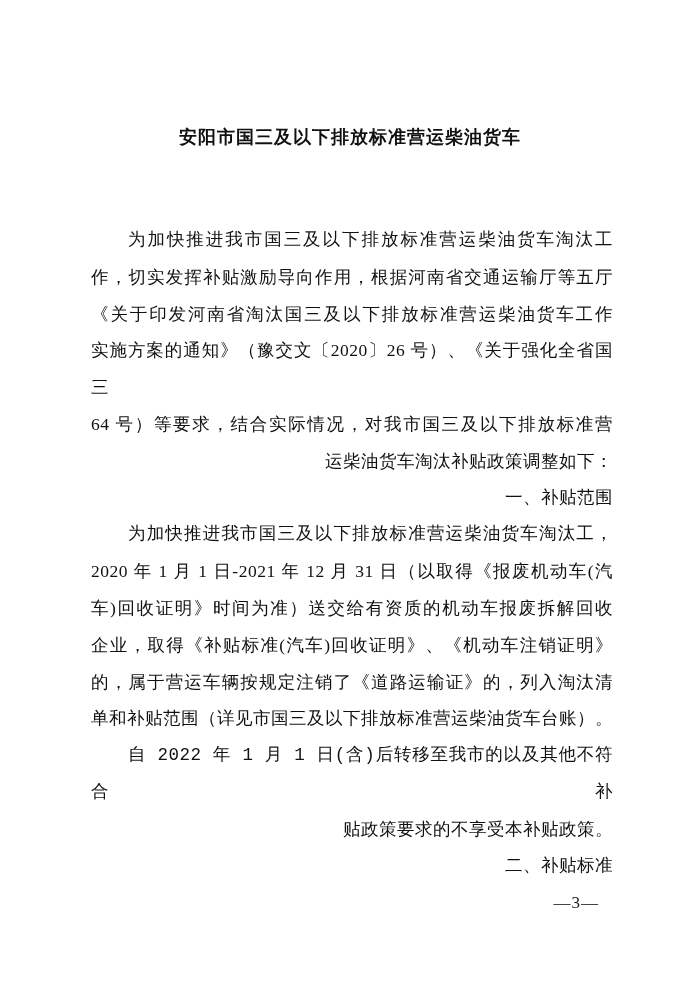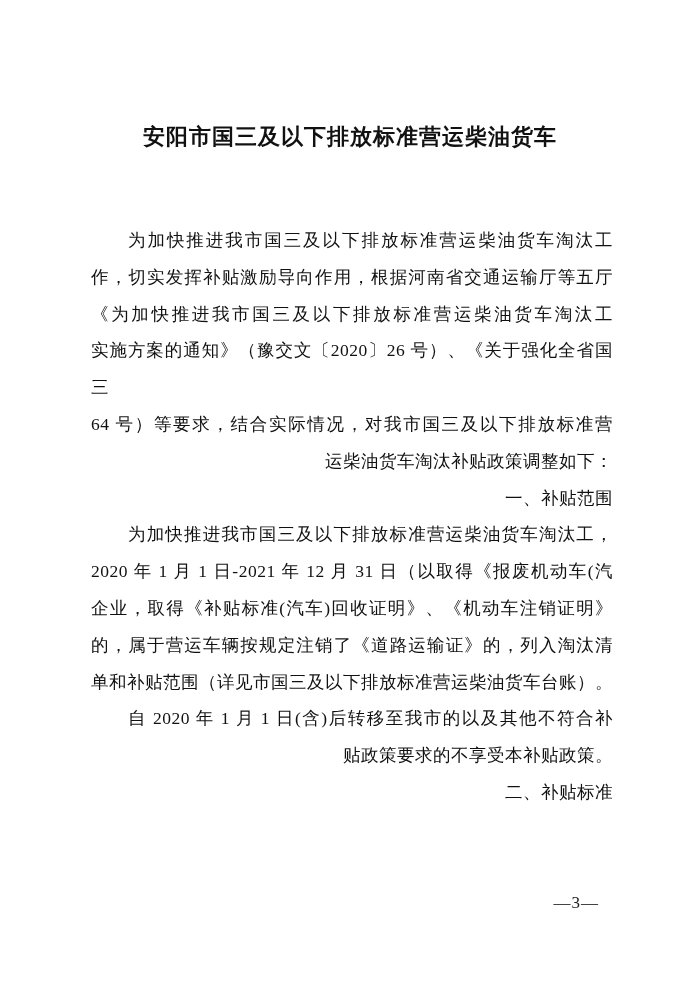--- a/index.html
+++ b/index.html
@@ -15,21 +15,21 @@
     overflow: hidden;
     font-family: "Liberation Serif", "DejaVu Serif", serif;
     color: #111111;
   }
   .title-block {
     position: absolute;
     top: 119px;
     left: 0;
     right: 0;
     text-align: center;
-    font-size: 22px;
+    font-size: 18px;
     font-weight: bold;
     line-height: 36px;
     letter-spacing: 1px;
   }
   .body-block {
     position: absolute;
     top: 222px;
     left: 91px;
     width: 522px;
     font-size: 17.5px;
@@ -39,20 +39,21 @@
   .line {
     white-space: normal;
     text-align: right;
   }
   .line.j {
     text-align: justify;
     text-align-last: justify;
   }
   .line.indent {
     text-indent: 37px;
+    font-family: Liberation Mono, monospace;
   }
   .page-number {
     position: absolute;
     top: 893px;
     right: 101px;
     font-size: 17px;
     letter-spacing: 1px;
     color: #222222;
   }
 </style>
@@ -62,30 +63,31 @@
 <div class="page">
 
   <div class="title-block">
     <div>安阳市国三及以下排放标准营运柴油货车</div>
   </div>
 
   <div class="body-block">
 
   <div class="line j indent">为加快推进我市国三及以下排放标准营运柴油货车淘汰工</div>
       <div class="line j">作，切实发挥补贴激励导向作用，根据河南省交通运输厅等五厅</div>
-      <div class="line j">《为加快推进我市国三及以下排放标准营运柴油货车淘汰工</div>
+      <div class="line j">《关于印发河南省淘汰国三及以下排放标准营运柴油货车工作</div>
       <div class="line j">实施方案的通知》（豫交文〔2020〕26 号）、《关于强化全省国三</div>
       <div class="line j">64 号）等要求，结合实际情况，对我市国三及以下排放标准营</div>
       <div class="line">运柴油货车淘汰补贴政策调整如下：</div>
       <div class="line indent">一、补贴范围</div>
       <div class="line j indent">为加快推进我市国三及以下排放标准营运柴油货车淘汰工，</div>
       <div class="line j">2020 年 1 月 1 日-2021 年 12 月 31 日（以取得《报废机动车(汽</div>
+      <div class="line j">车)回收证明》时间为准）送交给有资质的机动车报废拆解回收</div>
       <div class="line j">企业，取得《补贴标准(汽车)回收证明》、《机动车注销证明》</div>
       <div class="line j">的，属于营运车辆按规定注销了《道路运输证》的，列入淘汰清</div>
       <div class="line j">单和补贴范围（详见市国三及以下排放标准营运柴油货车台账）。</div>
-      <div class="line j indent">自 2020 年 1 月 1 日(含)后转移至我市的以及其他不符合补</div>
+      <div class="line j indent">自 2022 年 1 月 1 日(含)后转移至我市的以及其他不符合补</div>
       <div class="line">贴政策要求的不享受本补贴政策。</div>
       <div class="line indent">二、补贴标准</div>
     </div>
 
   <div class="page-number">—3—</div>
 
 </div>
 
 </body></html>

